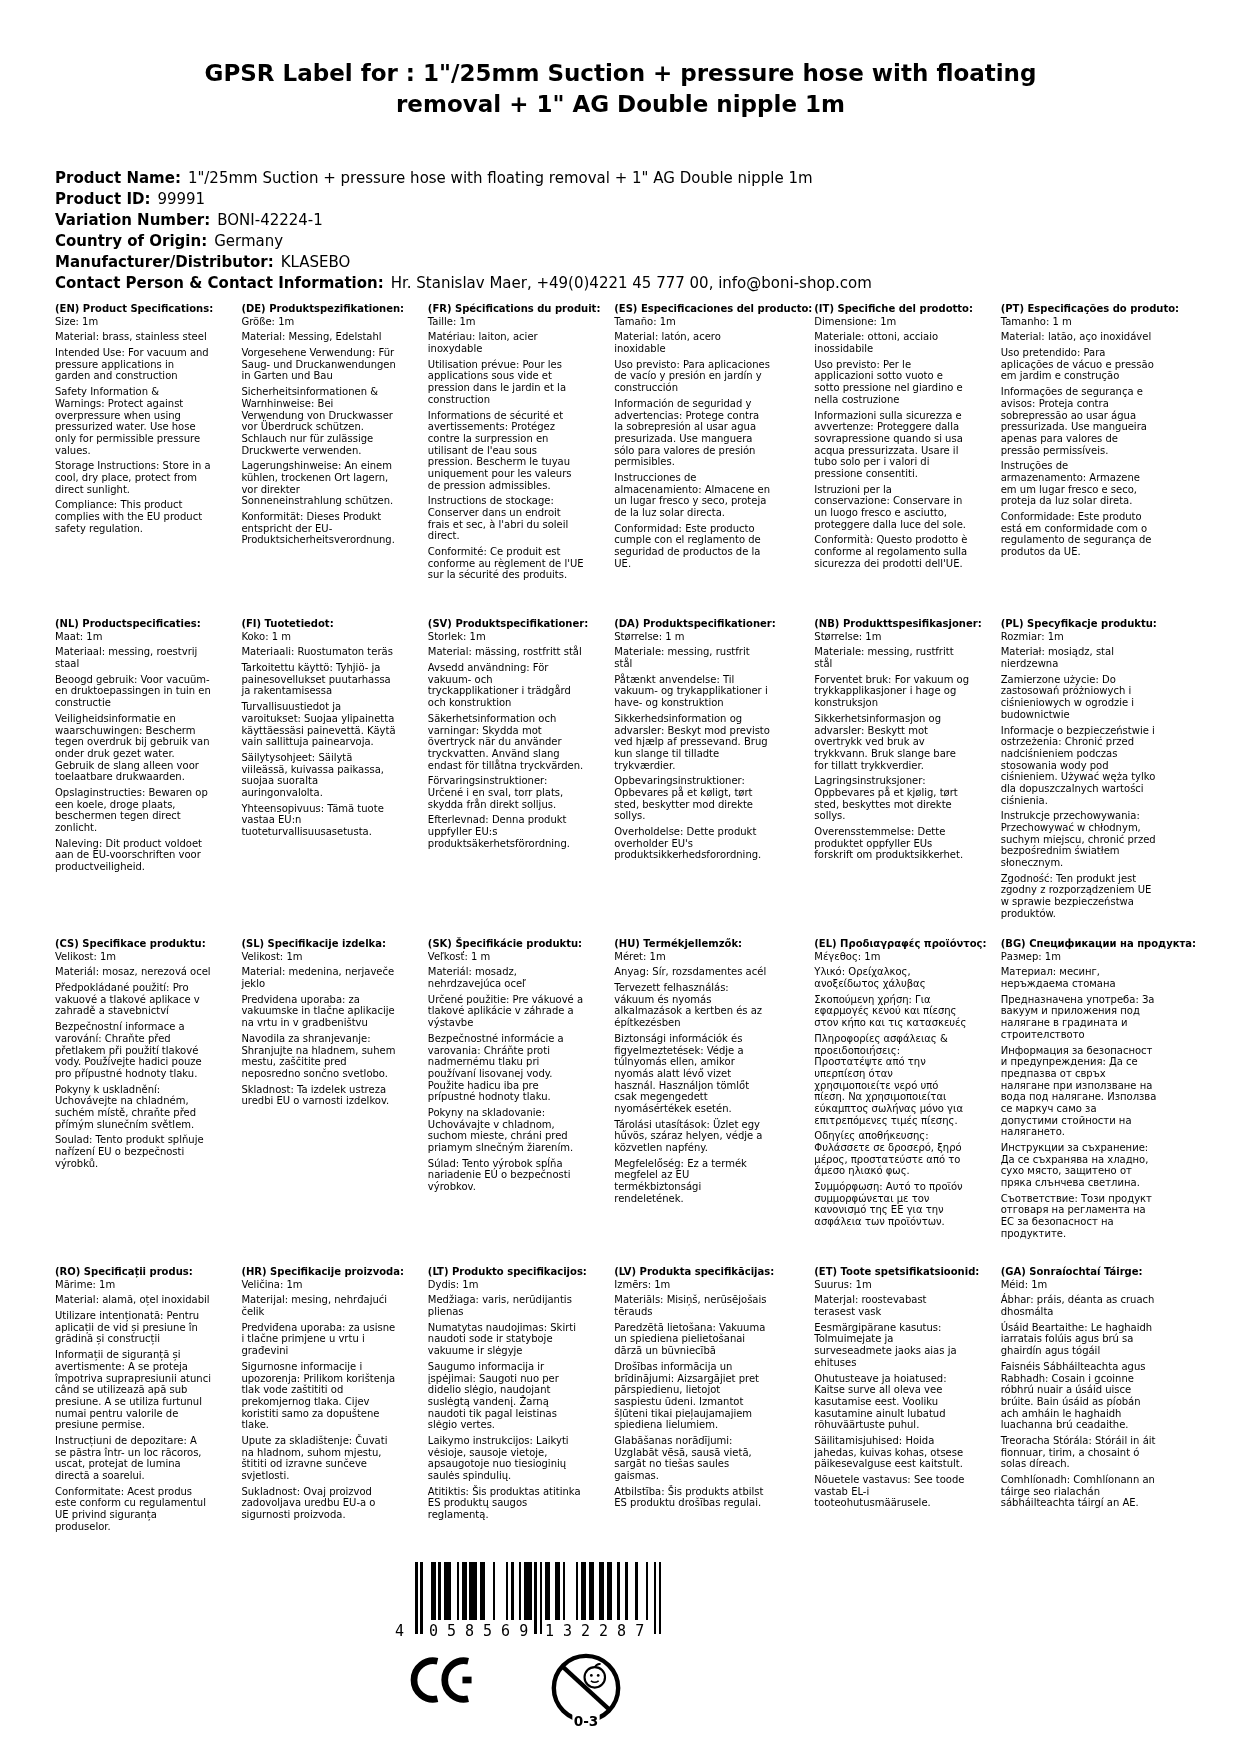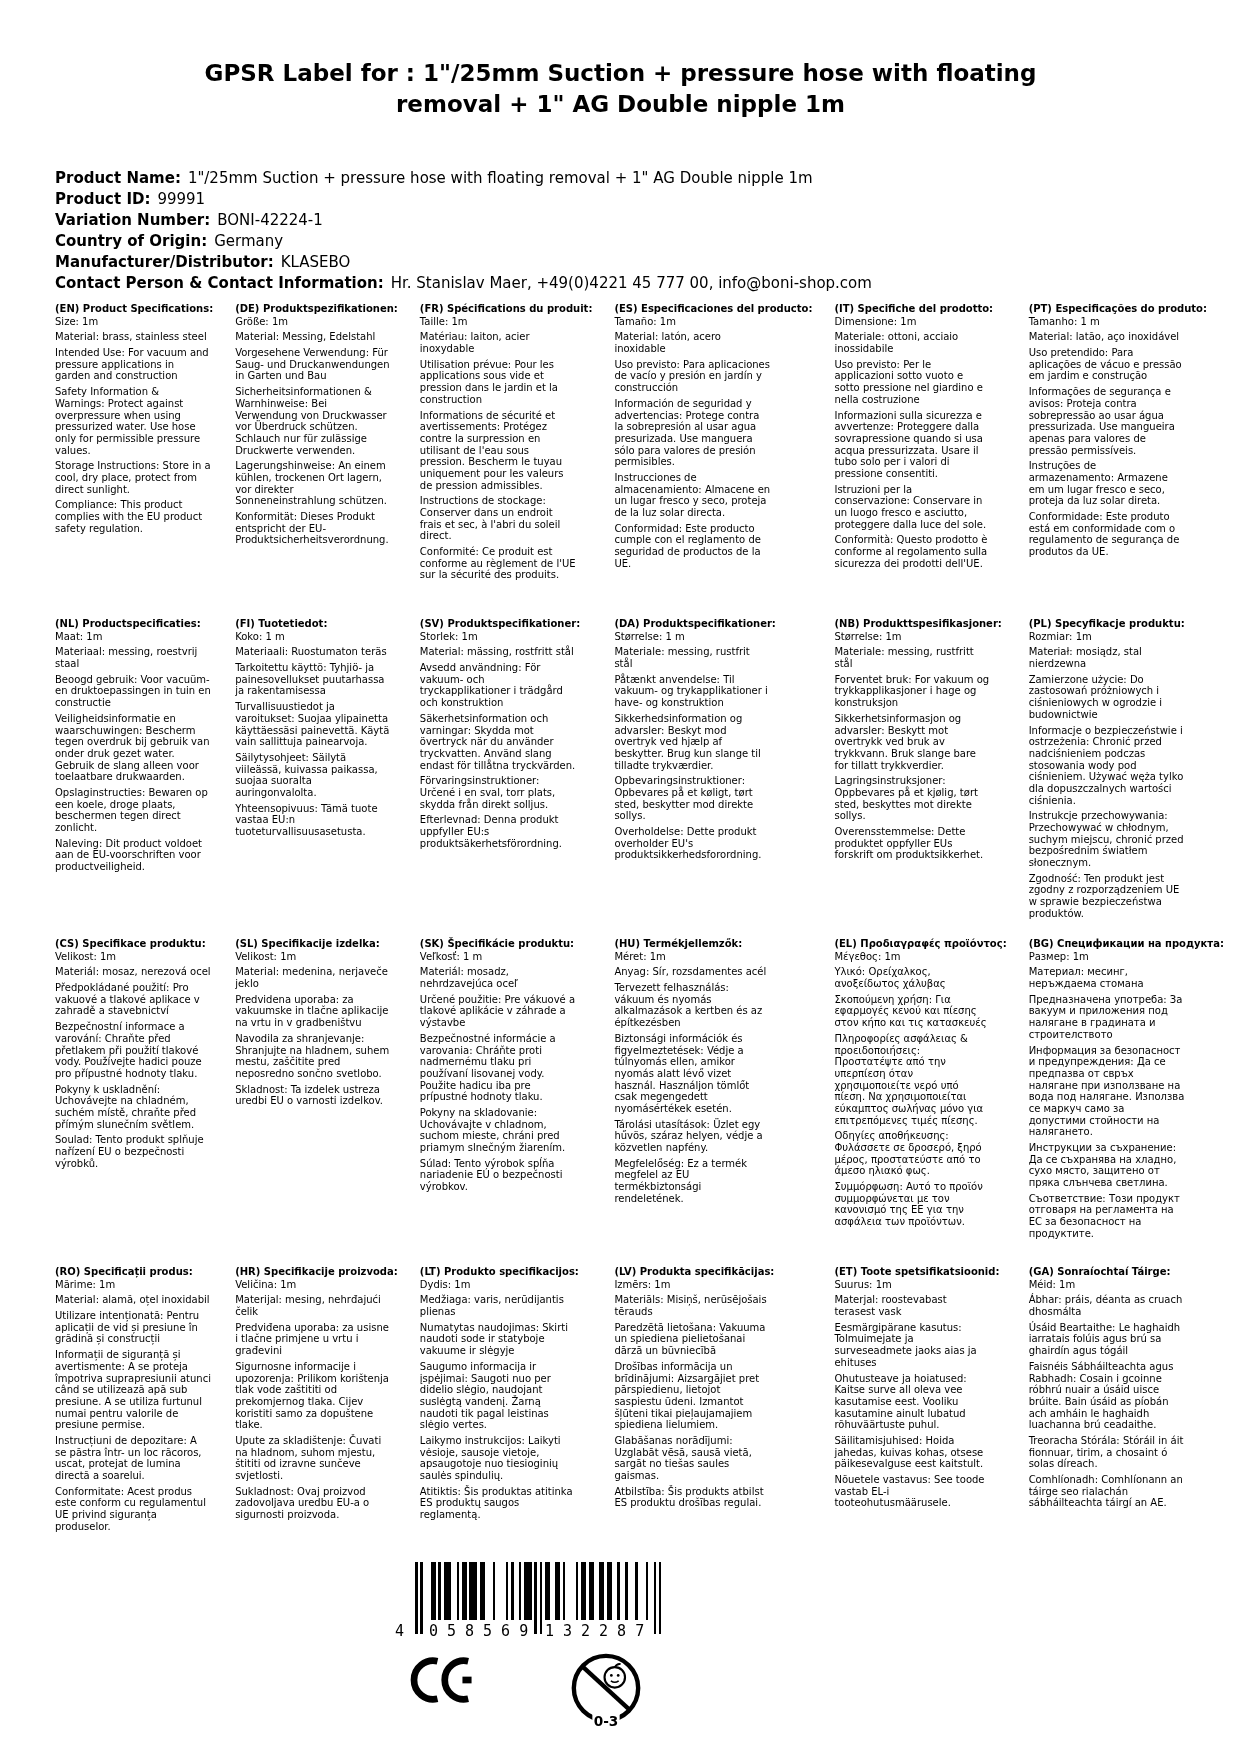--- a/index.html
+++ b/index.html
@@ -14,36 +14,36 @@
   }
   .product-info {
     position:absolute; top:168px; left:55px; right:40px;
     font-size:15px; line-height:21px;
   }
   .info-label { font-weight:bold; }
   .info-value { margin-left:7px; }
   .blocks {
     position:absolute; top:303px; left:55px; width:1141px;
     display:grid; grid-template-columns:repeat(6, 1fr);
-    grid-template-rows:315px 320px 328px auto; column-gap:22px;
+    grid-template-rows:315px 320px 328px auto; column-gap:2px;
   }
   .block { font-size:10px; line-height:1.17; }
   .block h3 { font-size:10px; font-weight:bold; margin:0 0 1px 0; white-space:nowrap; overflow:visible; }
   .block p { margin:0 0 4px 0; max-width:156px; }
   .barcode { position:absolute; top:1562px; left:393px; width:300px; height:80px; }
   .bars { position:absolute; left:22px; top:0; display:flex; }
   .bar { width:2.6px; height:58px; background:transparent; }
   .bar.on { background:#000; }
   .bar.tall { height:72px; }
   .bc-num { position:absolute; font-size:15px; font-family:"DejaVu Sans Mono","DejaVu Sans",monospace; }
   .bc-lead  { left:2px;  top:60px; }
   .bc-left  { left:36px; top:60px; letter-spacing:9px; }
   .bc-right { left:152px; top:60px; letter-spacing:9px; }
   .ce  { position:absolute; top:1654px; left:401px; }
-  .age { position:absolute; top:1645px; left:567px; }
+  .age { position:absolute; top:1645px; left:547px; }
   .age text { font-family:"DejaVu Sans", sans-serif; }
 </style>
 </head>
 <body>
 
 <div class="page">
 
   <h1 class="title">GPSR Label for : 1"/25mm Suction + pressure hose with floating removal + 1" AG Double nipple 1m</h1>
 
   <div class="product-info">
@@ -135,21 +135,21 @@
         <p>Avsedd användning: För vakuum- och tryckapplikationer i trädgård och konstruktion</p>
         <p>Säkerhetsinformation och varningar: Skydda mot övertryck när du använder tryckvatten. Använd slang endast för tillåtna tryckvärden.</p>
         <p>Förvaringsinstruktioner: Určené i en sval, torr plats, skydda från direkt solljus.</p>
         <p>Efterlevnad: Denna produkt uppfyller EU:s produktsäkerhetsförordning.</p>
       </div>
       <div class="block">
     <h3>(DA) Produktspecifikationer:</h3>
   <p>Størrelse: 1 m</p>
         <p>Materiale: messing, rustfrit stål</p>
         <p>Påtænkt anvendelse: Til vakuum- og trykapplikationer i have- og konstruktion</p>
-        <p>Sikkerhedsinformation og advarsler: Beskyt mod overtryk ved hjælp af beskytter. Brug kun slange til tilladte trykværdier.</p>
+        <p>Sikkerhedsinformation og advarsler: Beskyt mod previsto ved hjælp af pressevand. Brug kun slange til tilladte trykværdier.</p>
         <p>Opbevaringsinstruktioner: Opbevares på et køligt, tørt sted, beskytter mod direkte sollys.</p>
         <p>Overholdelse: Dette produkt overholder EU's produktsikkerhedsforordning.</p>
       </div>
       <div class="block">
     <h3>(NB) Produkttspesifikasjoner:</h3>
   <p>Størrelse: 1m</p>
         <p>Materiale: messing, rustfritt stål</p>
         <p>Forventet bruk: For vakuum og trykkapplikasjoner i hage og konstruksjon</p>
         <p>Sikkerhetsinformasjon og advarsler: Beskytt mot overtrykk ved bruk av trykkvann. Bruk slange bare for tillatt trykkverdier.</p>
         <p>Lagringsinstruksjoner: Oppbevares på et kjølig, tørt sted, beskyttes mot direkte sollys.</p>

